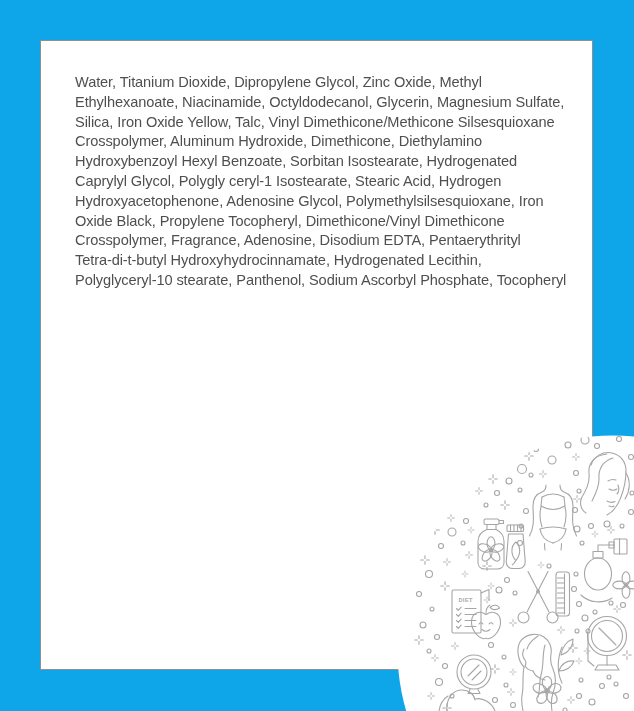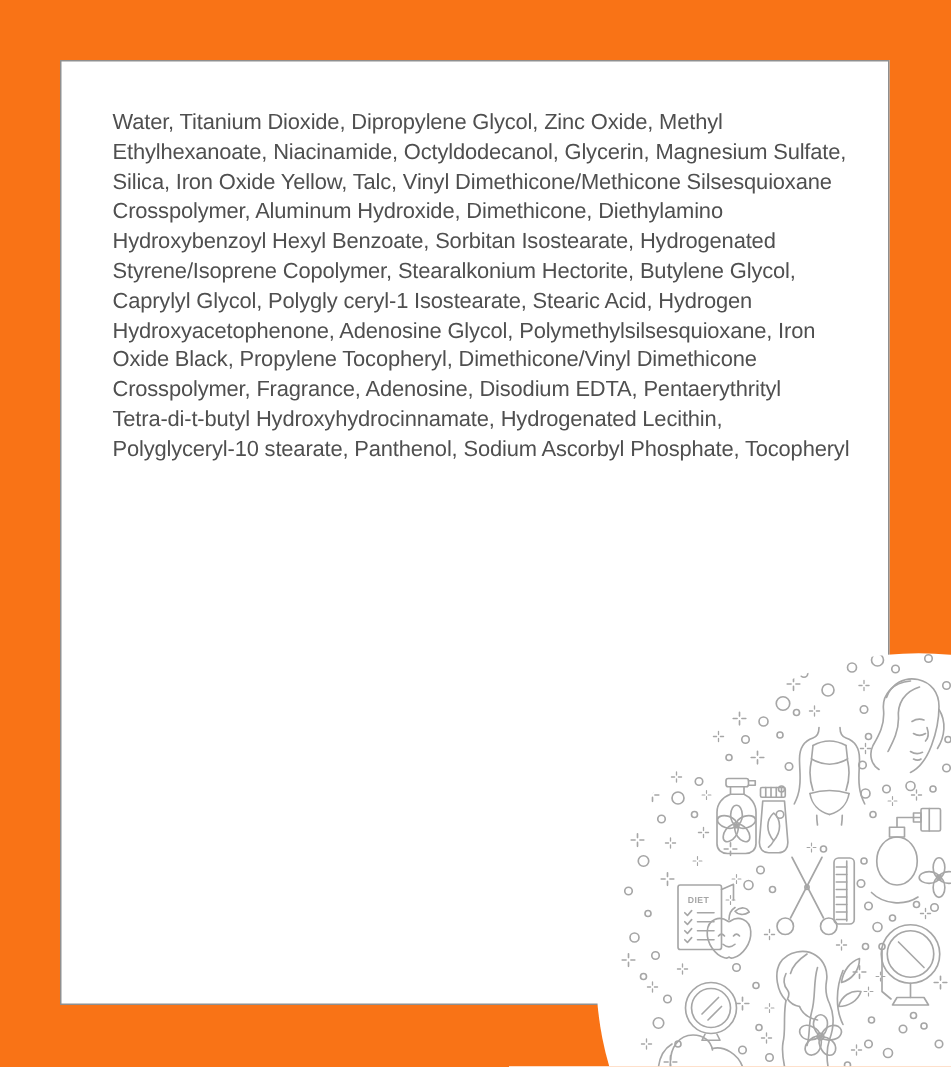--- a/index.html
+++ b/index.html
@@ -1,17 +1,17 @@
 <!DOCTYPE html>
 <html style="--ill: #a6a6a6; --border: #8f8f8f; --text: #4f4f4f;"><head>
 <meta charset="utf-8">
 <style>
   html,body { margin:0; padding:0; background:#fff; }
   .canvas {
-    position:relative; width:634px; height:711px; background:#f97316; overflow:hidden;
+    position:relative; width:634px; height:711px; background:#0ea5e9; overflow:hidden;
     font-family:"Liberation Sans", sans-serif;
   }
   .panel {
     position:absolute; left:40px; top:40px; width:553px; height:630px;
     border:1px solid var(--border,#8f8f8f); background:#fff; box-sizing:border-box;
   }
   .ing {
     position:absolute; left:34px; top:32px; width:500px;
     font-size:14.6px; line-height:19.8px; font-weight:400;
     color:var(--text,#4f4f4f); letter-spacing:-0.1px;
@@ -29,21 +29,20 @@
 
 <div class="canvas">
 
   <div class="panel">
     <div class="ing">
         <div>Water, Titanium Dioxide, Dipropylene Glycol, Zinc Oxide, Methyl</div>
         <div>Ethylhexanoate, Niacinamide, Octyldodecanol, Glycerin, Magnesium Sulfate,</div>
         <div>Silica, Iron Oxide Yellow, Talc, Vinyl Dimethicone/Methicone Silsesquioxane</div>
         <div>Crosspolymer, Aluminum Hydroxide, Dimethicone, Diethylamino</div>
         <div>Hydroxybenzoyl Hexyl Benzoate, Sorbitan Isostearate, Hydrogenated</div>
-        <div>Styrene/Isoprene Copolymer, Stearalkonium Hectorite, Butylene Glycol,</div>
         <div>Caprylyl Glycol, Polygly ceryl-1 Isostearate, Stearic Acid, Hydrogen</div>
         <div>Hydroxyacetophenone, Adenosine Glycol, Polymethylsilsesquioxane, Iron</div>
         <div>Oxide Black, Propylene Tocopheryl, Dimethicone/Vinyl Dimethicone</div>
         <div>Crosspolymer, Fragrance, Adenosine, Disodium EDTA, Pentaerythrityl</div>
         <div>Tetra-di-t-butyl Hydroxyhydrocinnamate, Hydrogenated Lecithin,</div>
         <div>Polyglyceryl-10 stearate, Panthenol, Sodium Ascorbyl Phosphate, Tocopheryl</div>
       </div>
   </div>
 
   <svg class="illu" viewBox="0 0 239 278">

